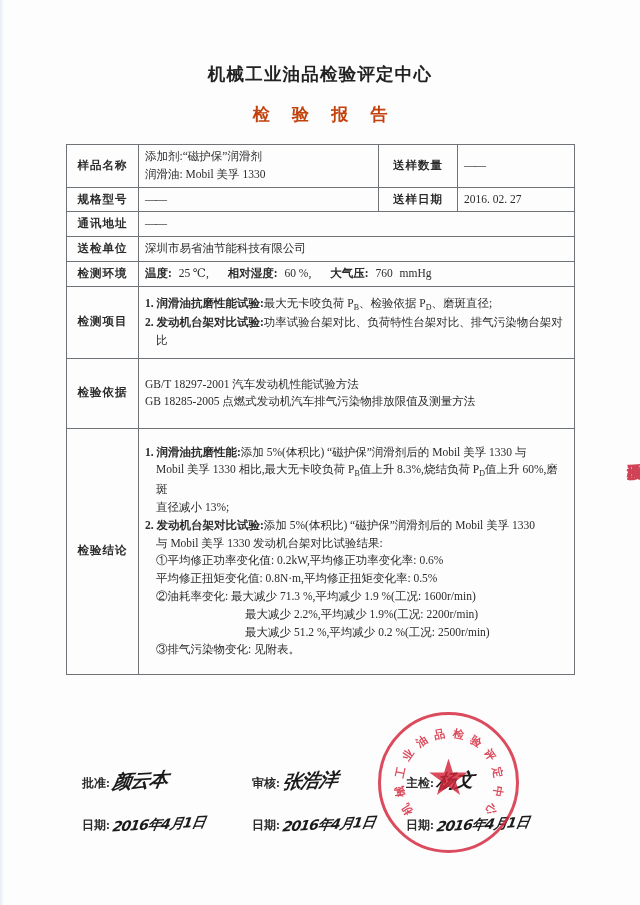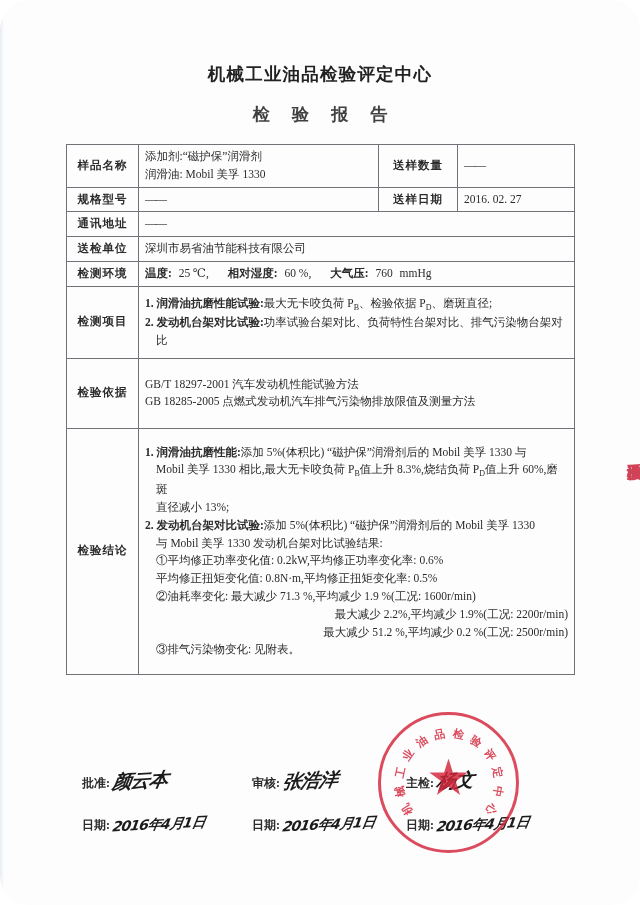--- a/index.html
+++ b/index.html
@@ -8,21 +8,20 @@
     background: #ffffff;
   }
   #page {
     position: relative;
     width: 640px;
     height: 905px;
     background: #fdfdfd;
     overflow: hidden;
     font-family: "Liberation Serif", "DejaVu Serif", serif;
     color: #2b2b2b;
-    border-radius: 30px;
   }
   
   #page::before {
     content: "";
     position: absolute;
     left: 0; top: 0;
     width: 4px; height: 100%;
     background: linear-gradient(to right, #e7ecf4, rgba(255,255,255,0));
   }
 
@@ -39,21 +38,21 @@
   }
   .doc-subtitle {
     position: absolute;
     top: 103px;
     left: 0;
     width: 640px;
     text-align: center;
     font-size: 17px;
     font-weight: bold;
     letter-spacing: 9px;
-    color: #404040;
+    color: #c2410c;
     text-indent: 9px;
   }
 
   table.report {
     position: absolute;
     left: 66px;
     top: 144px;
     width: 508px;
     border-collapse: collapse;
     table-layout: fixed;
@@ -73,21 +72,21 @@
     white-space: nowrap;
   }
   .val-c { text-align: left; padding-left: 10px; }
   .dash { letter-spacing: -1px; color: #333; }
   .top { vertical-align: top; padding-top: 7px; }
   .b { font-weight: bold; }
 
   .block-line { display: block; }
   .indent1 { display: block; padding-left: 11px; text-indent: -11px; }
   .indent2 { display: block; padding-left: 11px; }
-  .indent3 { display: block; padding-left: 100px; text-align: right; }
+  .indent3 { display: block; padding-left: 100px; }
   sub { font-size: 8px; }
 
   .env span { margin-right: 4px; }
 
   
   .footer {
     position: absolute;
     left: 66px;
     top: 768px;
     width: 508px;

